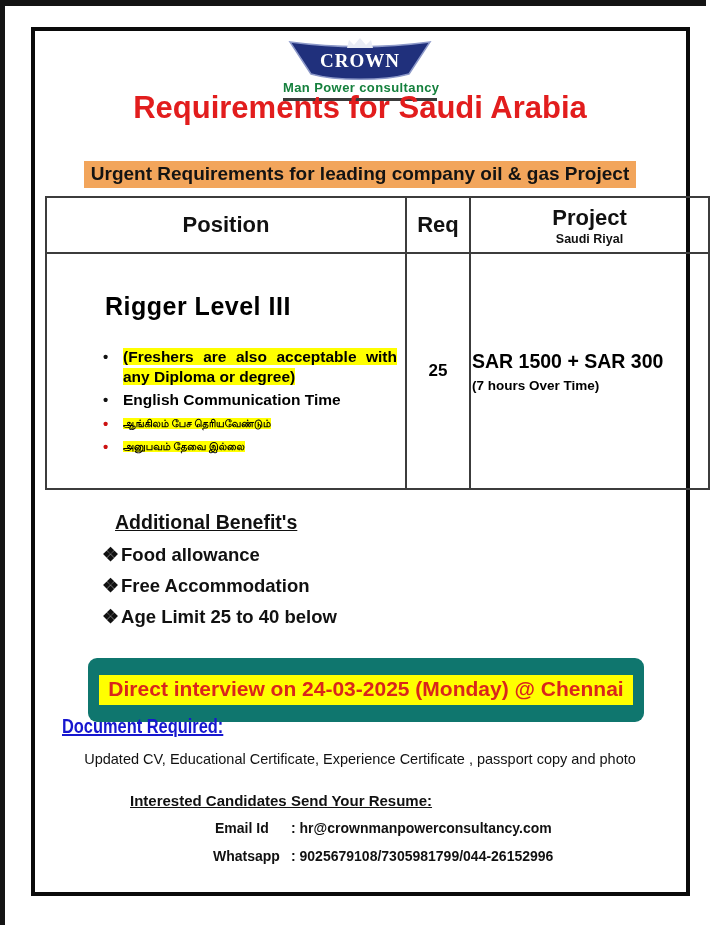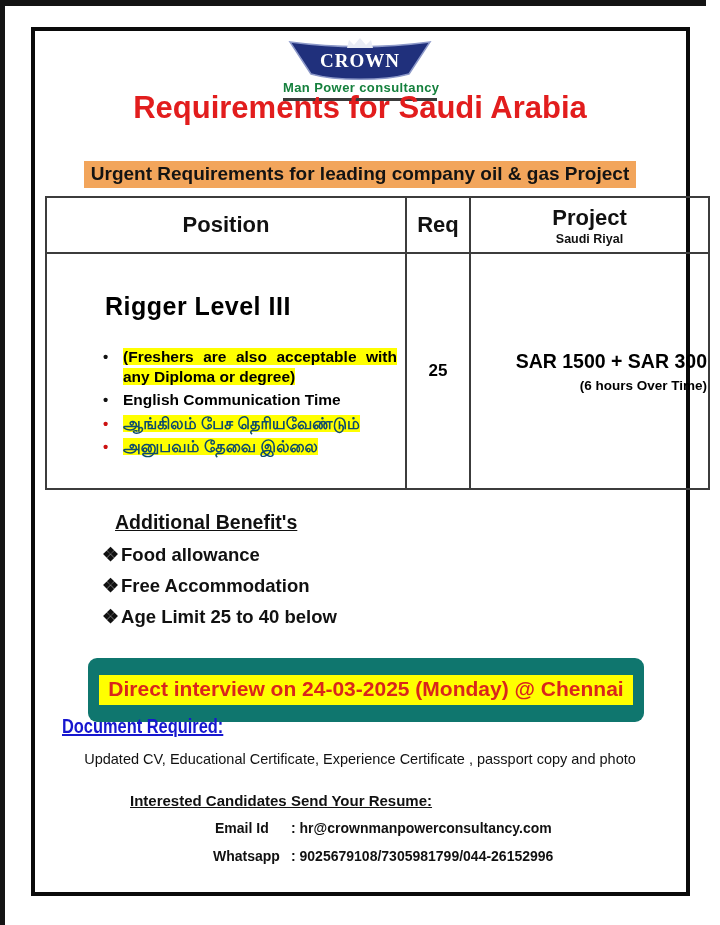--- a/index.html
+++ b/index.html
@@ -33,23 +33,23 @@
   .salary-sub { font-size:12.5px; font-weight:bold; margin-top:1px; }
   .pos-cell { vertical-align:top; padding:38px 8px 0 56px; }
   .rigger { font-size:25px; font-weight:bold; margin:0 0 0 2px; letter-spacing:0.5px; }
   .bullets { margin-top:26px; }
   .bullet-row { display:flex; gap:11px; font-weight:bold; font-size:15.5px; line-height:19.5px; margin-bottom:4px; }
   .dot { width:9px; font-size:15px; color:#111; flex:none; }
   .dot.red { color:#cc1111; }
   .txt { width:274px; }
   .justify { text-align:justify; }
   .hl { background:#ffff00; }
-  .tamil { color:#0c4a6e; font-size:16px; }
+  .tamil { color:#000000; font-size:10px; }
   .req-cell { text-align:center; vertical-align:middle; font-size:17px; font-weight:bold; }
-  .sal-cell { text-align:right; vertical-align:middle; }
+  .sal-cell { text-align:left; vertical-align:middle; }
   .sar-main { font-size:19.5px; font-weight:bold; }
   .sar-sub { font-size:13.5px; font-weight:bold; margin-top:5px; }
 
   
   .benefits { position:absolute; left:62px; top:511px;margin-left:40px; }
   .benefits-heading { font-size:19.5px; font-weight:bold; text-decoration:underline; margin:0 0 9px 13px; color:#111; }
   .benefit { display:flex; align-items:center; font-size:18.5px; font-weight:bold; margin-bottom:8px; color:#111; }
   .diamond { font-size:19px; margin-right:2px; }
 
   
@@ -129,21 +129,21 @@
         </div>
         <div class="bullet-row">
           <span class="dot red">•</span>
           <span class="txt tamil"><span class="hl">அனுபவம் தேவை இல்லை</span></span>
         </div>
       </div>
     </td>
     <td class="req-cell">25</td>
     <td class="sal-cell">
       <div class="sar-main">SAR 1500 + SAR 300</div>
-      <div class="sar-sub">(6 hours Over Time)</div>
+      <div class="sar-sub">(7 hours Over Time)</div>
     </td>
   </tr>
 </tbody>
   </table>
 
 <div class="benefits">
   <div class="benefits-heading">Additional Benefit's</div>
   <div class="benefit">
     <span class="diamond">❖</span>
     <span>Food allowance</span>

